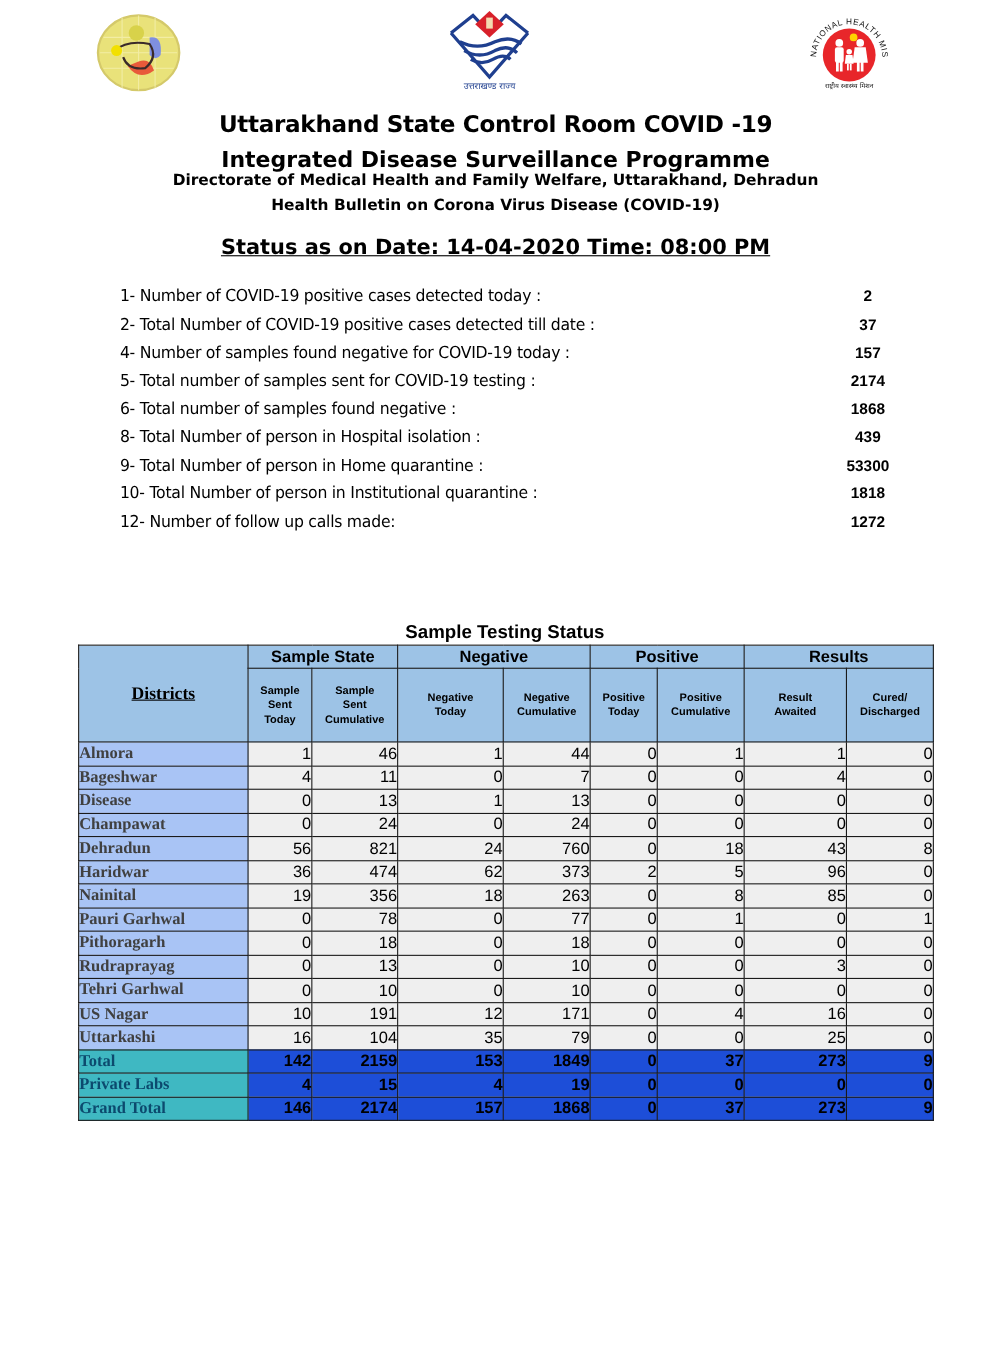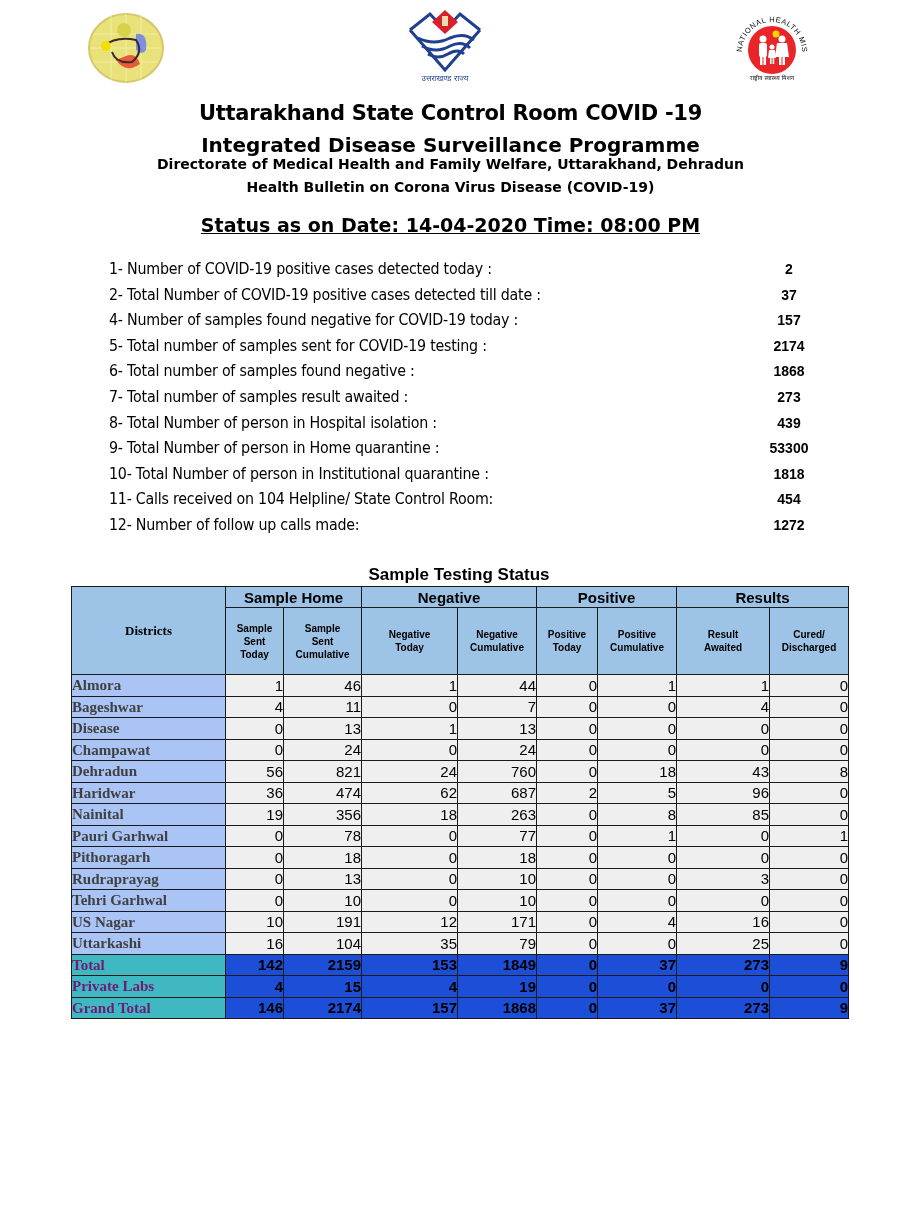--- a/index.html
+++ b/index.html
@@ -22,25 +22,25 @@
   .stat-label { position: absolute; left: 0; top: 0; white-space: nowrap; letter-spacing: -0.25px; transform: scaleX(0.95); transform-origin: left center; }
   .stat-value { position: absolute; left: 650px; width: 60px; top: 0; text-align: center; font-family: "Liberation Sans", sans-serif; font-weight: bold; font-size: 14px; }
 
   #table-title { position: absolute; left: 0; width: 918px; top: 565px; text-align: center; font-family: "Liberation Sans", sans-serif; font-weight: bold; font-size: 17px; }
 
   table.grid { position: absolute; left: 71px; top: 586px; border-collapse: collapse; table-layout: fixed; width: 777px; }
   table.grid td, table.grid th { border: 1px solid #1a1a1a; padding: 0; }
   th.hd { background: #9dc3e6; font-family: "Liberation Sans", sans-serif; }
   th.group { font-size: 15px; height: 20px; font-weight: bold; }
   th.sub { font-size: 10px; font-weight: bold; height: 66px; line-height: 13px; }
-  th.dist-hd { font-family: "Liberation Serif", serif; font-size: 13px; font-weight: bold; }
+  th.dist-hd { font-family: "Liberation Serif", serif; font-size: 16px; font-weight: bold; text-decoration: underline; }
   td.dname { background: #a9c4f5; font-family: "Liberation Serif", serif; font-weight: bold; font-size: 15px; padding-left: 8px; height: 20.5px; line-height: 20px; text-align: left; color: #404040; }
   td.num { background: #efefef; text-align: right; padding-right: 8px; font-size: 15px; font-family: "Liberation Sans", sans-serif; }
   tr.tot td { background: #1d4ed8; font-weight: bold; }
-  tr.tot td.dname { background: #3fb8c2; color: #701a75; }
+  tr.tot td.dname { background: #3fb8c2; color: #0c4a6e; }
   tr.tot td.num { font-weight: bold; }
 </style>
 </head>
 <body>
 
 <div id="logo-idsp" class="logo">
   <svg width="80" height="72" viewBox="0 0 80 72">
     <ellipse cx="40" cy="36" rx="37" ry="34" fill="#e9e27a" stroke="#d4c96a" stroke-width="2"></ellipse>
     <g stroke="#f5f0b0" stroke-width="1" opacity="0.8">
       <line x1="8" y1="22" x2="72" y2="22"></line>
@@ -120,38 +120,30 @@
     </div>
     <div class="stat-row">
       <span class="stat-label">5- Total number of samples sent for COVID-19 testing :</span>
       <span class="stat-value">2174</span>
     </div>
     <div class="stat-row">
       <span class="stat-label">6- Total number of samples found negative :</span>
       <span class="stat-value">1868</span>
     </div>
     <div class="stat-row">
-      <span class="stat-label">7- Total number of samples result awaited :</span>
-      <span class="stat-value">273</span>
-    </div>
-    <div class="stat-row">
       <span class="stat-label">8- Total Number of person in Hospital isolation :</span>
       <span class="stat-value">439</span>
     </div>
     <div class="stat-row">
       <span class="stat-label">9- Total Number of person in Home quarantine :</span>
       <span class="stat-value">53300</span>
     </div>
     <div class="stat-row">
       <span class="stat-label">10- Total Number of person in Institutional quarantine :</span>
       <span class="stat-value">1818</span>
-    </div>
-    <div class="stat-row">
-      <span class="stat-label">11- Calls received on 104 Helpline/ State Control Room:</span>
-      <span class="stat-value">454</span>
     </div>
     <div class="stat-row">
       <span class="stat-label">12- Number of follow up calls made:</span>
       <span class="stat-value">1272</span>
     </div>
   </div>
 
 <div id="table-title">Sample Testing Status</div>
 
 <table class="grid">
@@ -162,21 +154,21 @@
       <col style="width:96px">
       <col style="width:79px">
       <col style="width:61px">
       <col style="width:79px">
       <col style="width:93px">
       <col style="width:79px">
   </colgroup>
   <thead id="thead">
       <tr>
         <th class="hd dist-hd" rowspan="2">Districts</th>
-        <th class="hd group" colspan="2">Sample Home</th>
+        <th class="hd group" colspan="2">Sample State</th>
         <th class="hd group" colspan="2">Negative</th>
         <th class="hd group" colspan="2">Positive</th>
         <th class="hd group" colspan="2">Results</th>
       </tr>
       <tr>
         <th class="hd sub">
           <div>Sample</div>
           <div>Sent</div>
           <div>Today</div>
         </th>
@@ -265,21 +257,21 @@
         <td class="num">0</td>
         <td class="num">18</td>
         <td class="num">43</td>
         <td class="num">8</td>
       </tr>
       <tr>
         <td class="dname">Haridwar</td>
         <td class="num">36</td>
         <td class="num">474</td>
         <td class="num">62</td>
-        <td class="num">687</td>
+        <td class="num">373</td>
         <td class="num">2</td>
         <td class="num">5</td>
         <td class="num">96</td>
         <td class="num">0</td>
       </tr>
       <tr>
         <td class="dname">Nainital</td>
         <td class="num">19</td>
         <td class="num">356</td>
         <td class="num">18</td>

